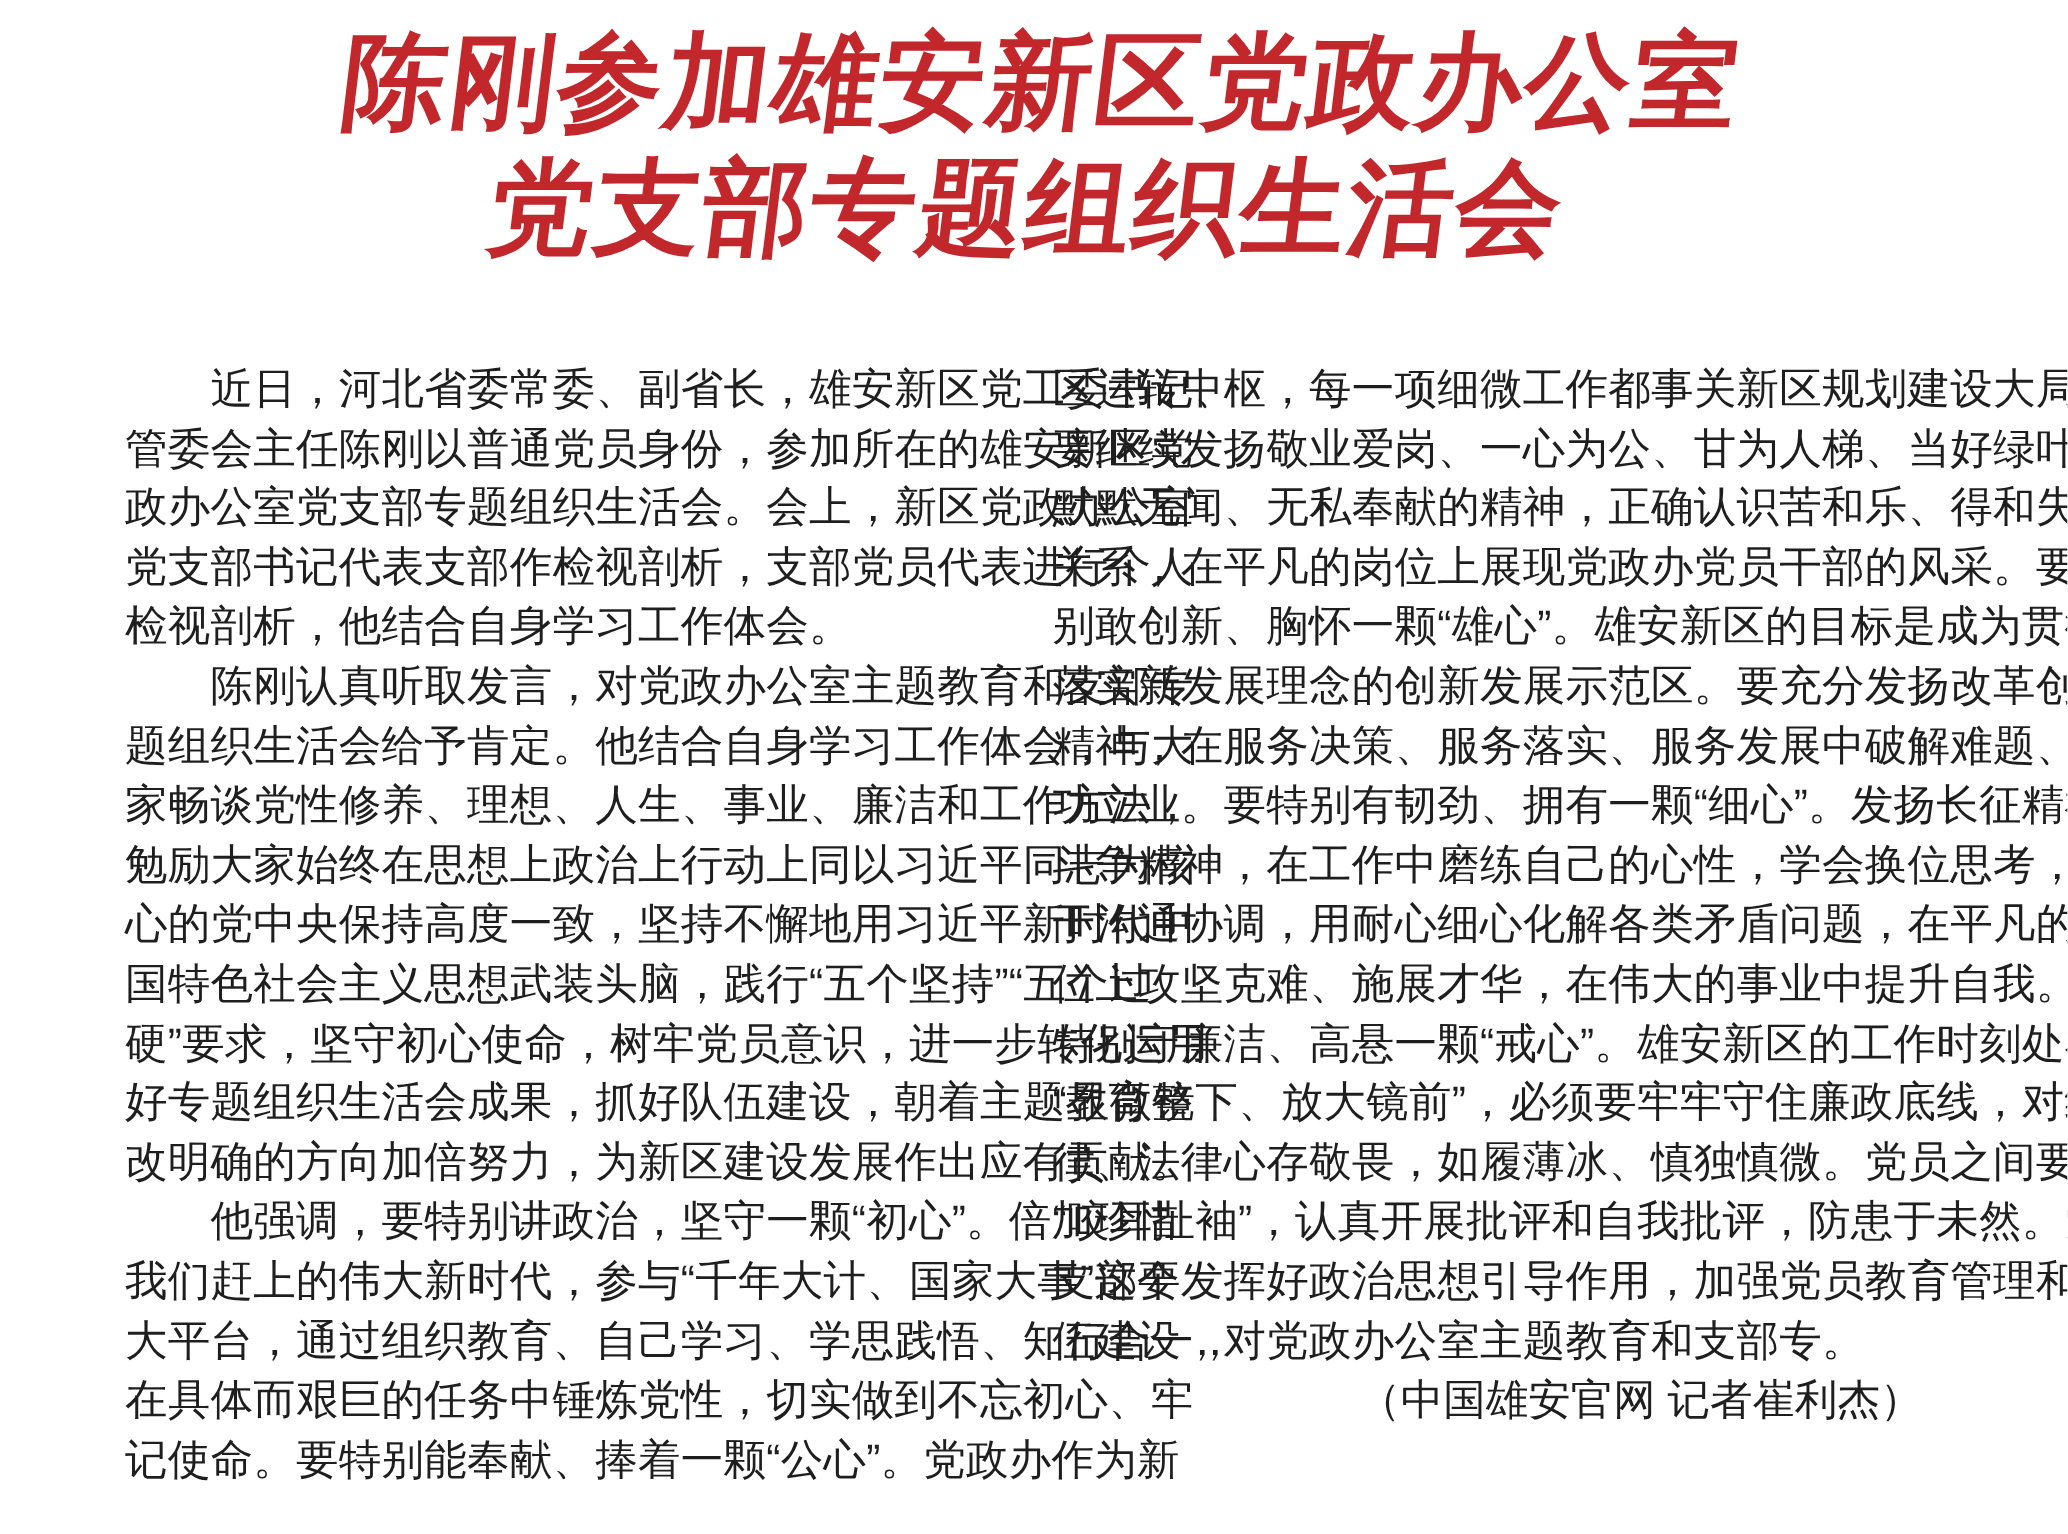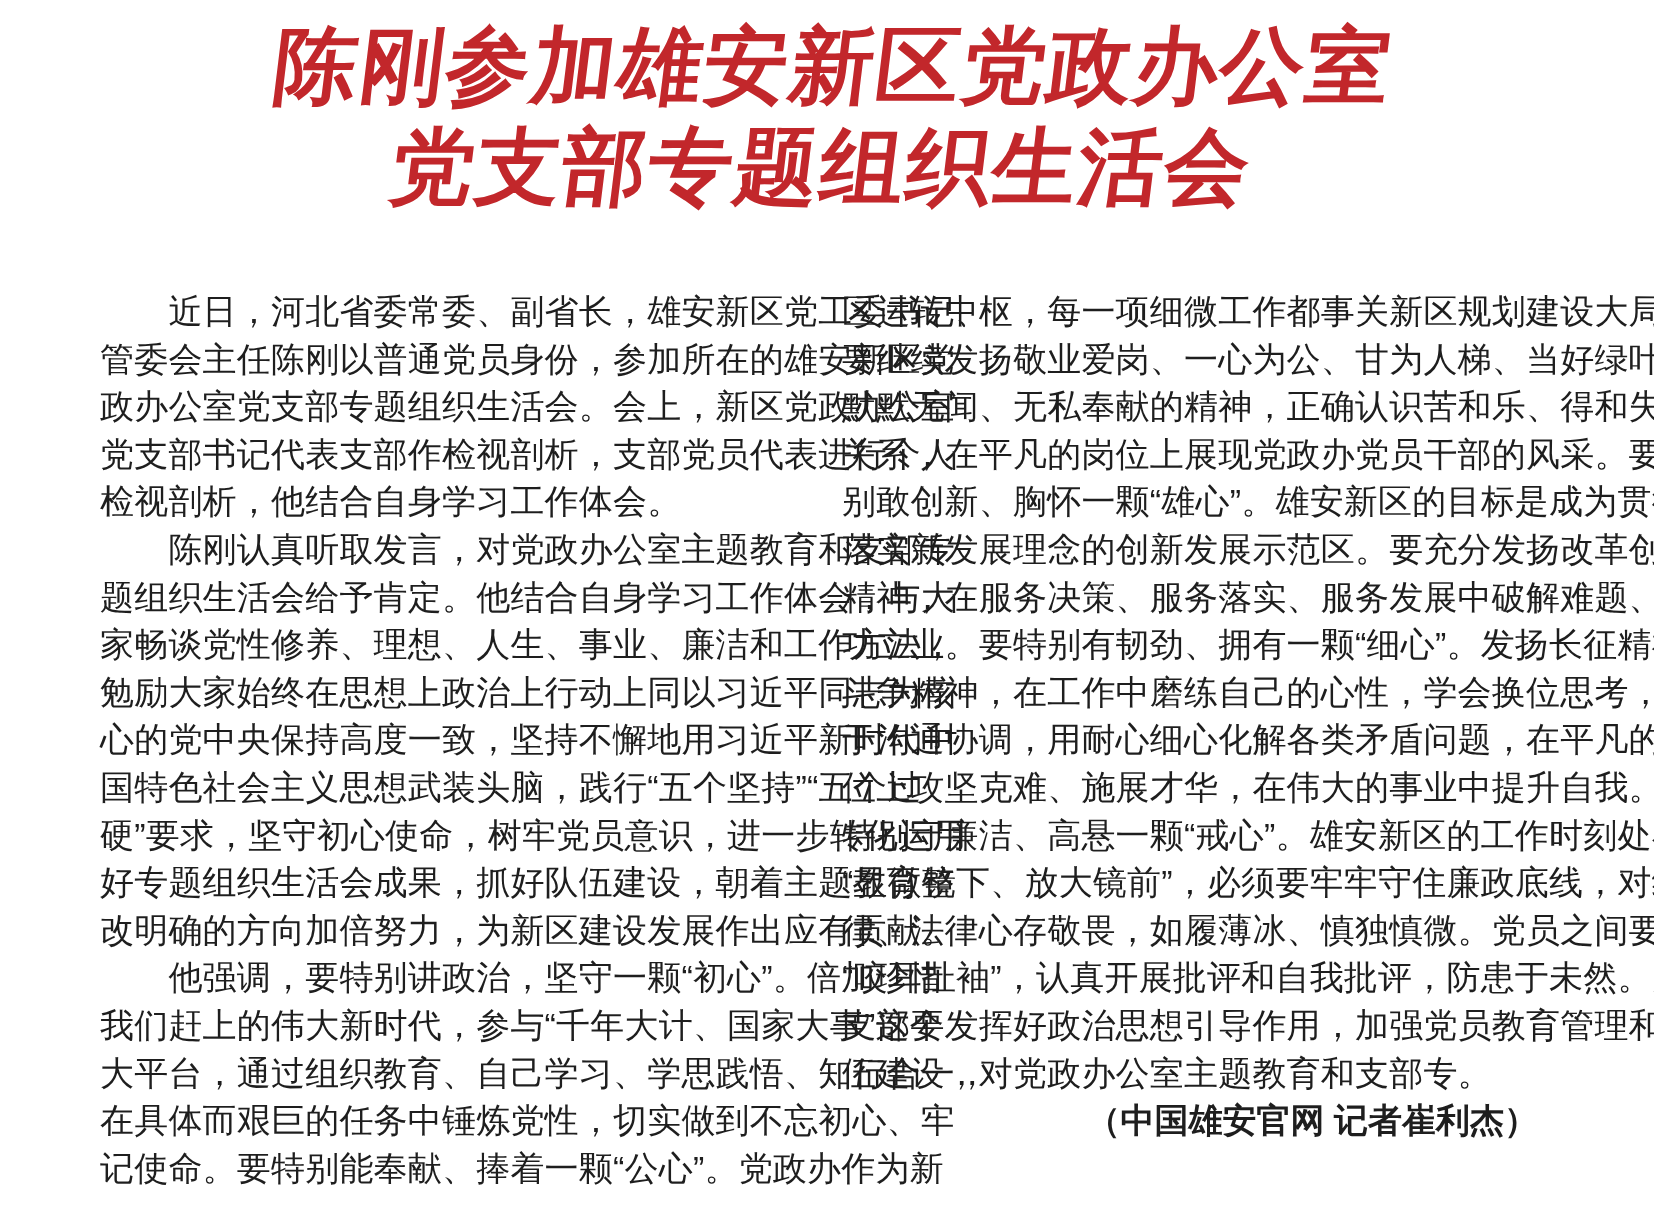--- a/index.html
+++ b/index.html
@@ -56,21 +56,20 @@
     overflow: visible;
   }
   .byline {
     height: 47.6px;
     line-height: 47.6px;
     font-size: 34px;
     color: #1e1e1e;
     text-align: right;
     padding-right: 18px;
     white-space: nowrap;
-    font-weight: bold;
   }
 </style>
 </head>
 <body>
 
 <div class="page" style="background: rgb(255, 255, 255);">
 
   <h1 class="title" style="color: rgb(194, 39, 43);">
     <span class="title-line">陈刚参加雄安新区党政办公室</span>
     <span class="title-line">党支部专题组织生活会</span>

